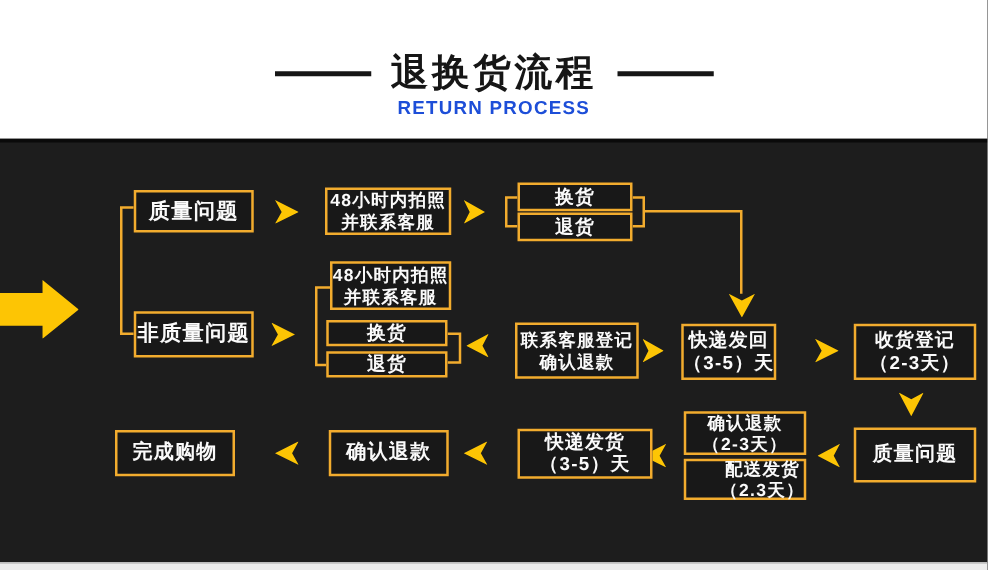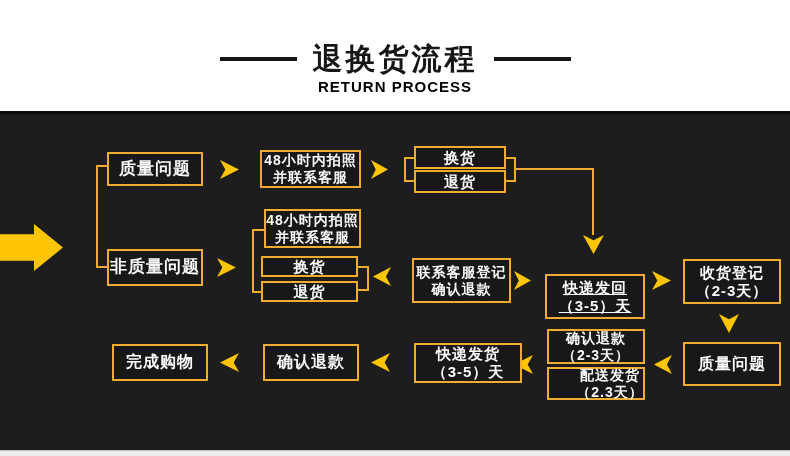--- a/index.html
+++ b/index.html
@@ -7,21 +7,21 @@
     position:relative;width:790px;height:456px;overflow:hidden;
     background:#ffffff;font-family:"Liberation Sans","DejaVu Sans",sans-serif;
     margin:0 auto;
   }
   
   .header{position:absolute;left:0;top:0;width:790px;height:111px;background:#ffffff;}
   .title-row{position:absolute;left:0;top:42px;width:790px;display:flex;align-items:center;justify-content:center;gap:16px;}
   .title-line{width:77px;height:4px;background:#161616;}
   .page-title{font-size:30px;font-weight:900;color:#161616;letter-spacing:3px;line-height:1.1;}
   .page-subtitle{position:absolute;left:0;top:78px;width:790px;text-align:center;
-    font-size:15px;font-weight:800;color:#000000;letter-spacing:1px;}
+    font-size:15px;font-weight:800;color:#1d4ed8;letter-spacing:1px;}
   
   .flow{position:absolute;left:0;top:111px;width:790px;height:339px;background:#1d1d1d;
     border-top:3px solid #0a0a0a;box-sizing:border-box;}
   .bottom-strip{position:absolute;left:0;top:450px;width:790px;height:6px;background:#ececec;border-top:1px solid #bdbdbd;box-sizing:border-box;}
   
   .box{
     position:absolute;box-sizing:border-box;background:#181818;
     border:2px solid #f2ac2e;color:#fafafa;font-weight:bold;
     display:flex;flex-direction:column;align-items:center;justify-content:center;
     text-align:center;line-height:1.18;letter-spacing:1px;
@@ -98,21 +98,21 @@
   </div>
   <div class="box" style="left:261px;top:281px;width:97px;height:21px;font-size:15px;">
     <span>退货</span>
   </div>
   <div class="arr arr-l" style="left:373px;top:267px;width:18px;height:19px;"></div>
   <div class="box" style="left:412px;top:258px;width:99px;height:45px;font-size:14px;text-align:center;">
     <span>联系客服登记</span>
     <span>确认退款</span>
   </div>
   <div class="arr arr-r" style="left:514px;top:271px;width:17px;height:19px;"></div>
-  <div class="box" style="left:545px;top:274px;width:100px;height:45px;font-size:15px;text-decoration:underline;">
+  <div class="box" style="left:545px;top:259px;width:76px;height:45px;font-size:15px;">
     <span>快递发回</span>
     <span>（3-5）天</span>
   </div>
   <div class="arr arr-r" style="left:652px;top:271px;width:19px;height:19px;"></div>
   <div class="box" style="left:683px;top:259px;width:98px;height:45px;font-size:15px;">
     <span>收货登记</span>
     <span>（2-3天）</span>
   </div>
   <div class="arr arr-d" style="left:719px;top:314px;width:20px;height:19px;"></div>
 
@@ -131,17 +131,17 @@
   <div class="arr arr-l" style="left:514px;top:355px;width:19px;height:19px;"></div>
   <div class="box" style="left:414px;top:343px;width:108px;height:40px;font-size:15px;">
     <span>快递发货</span>
     <span>（3-5）天</span>
   </div>
   <div class="arr arr-l" style="left:371px;top:353px;width:19px;height:19px;"></div>
   <div class="box" style="left:263px;top:344px;width:96px;height:37px;font-size:16px;">
     <span>确认退款</span>
   </div>
   <div class="arr arr-l" style="left:220px;top:353px;width:19px;height:19px;"></div>
-  <div class="box" style="left:112px;top:344px;width:96px;height:37px;font-size:16px;">
+  <div class="box" style="left:92px;top:344px;width:96px;height:37px;font-size:16px;">
     <span>完成购物</span>
   </div>
 
 </div>
 
 </body></html>

